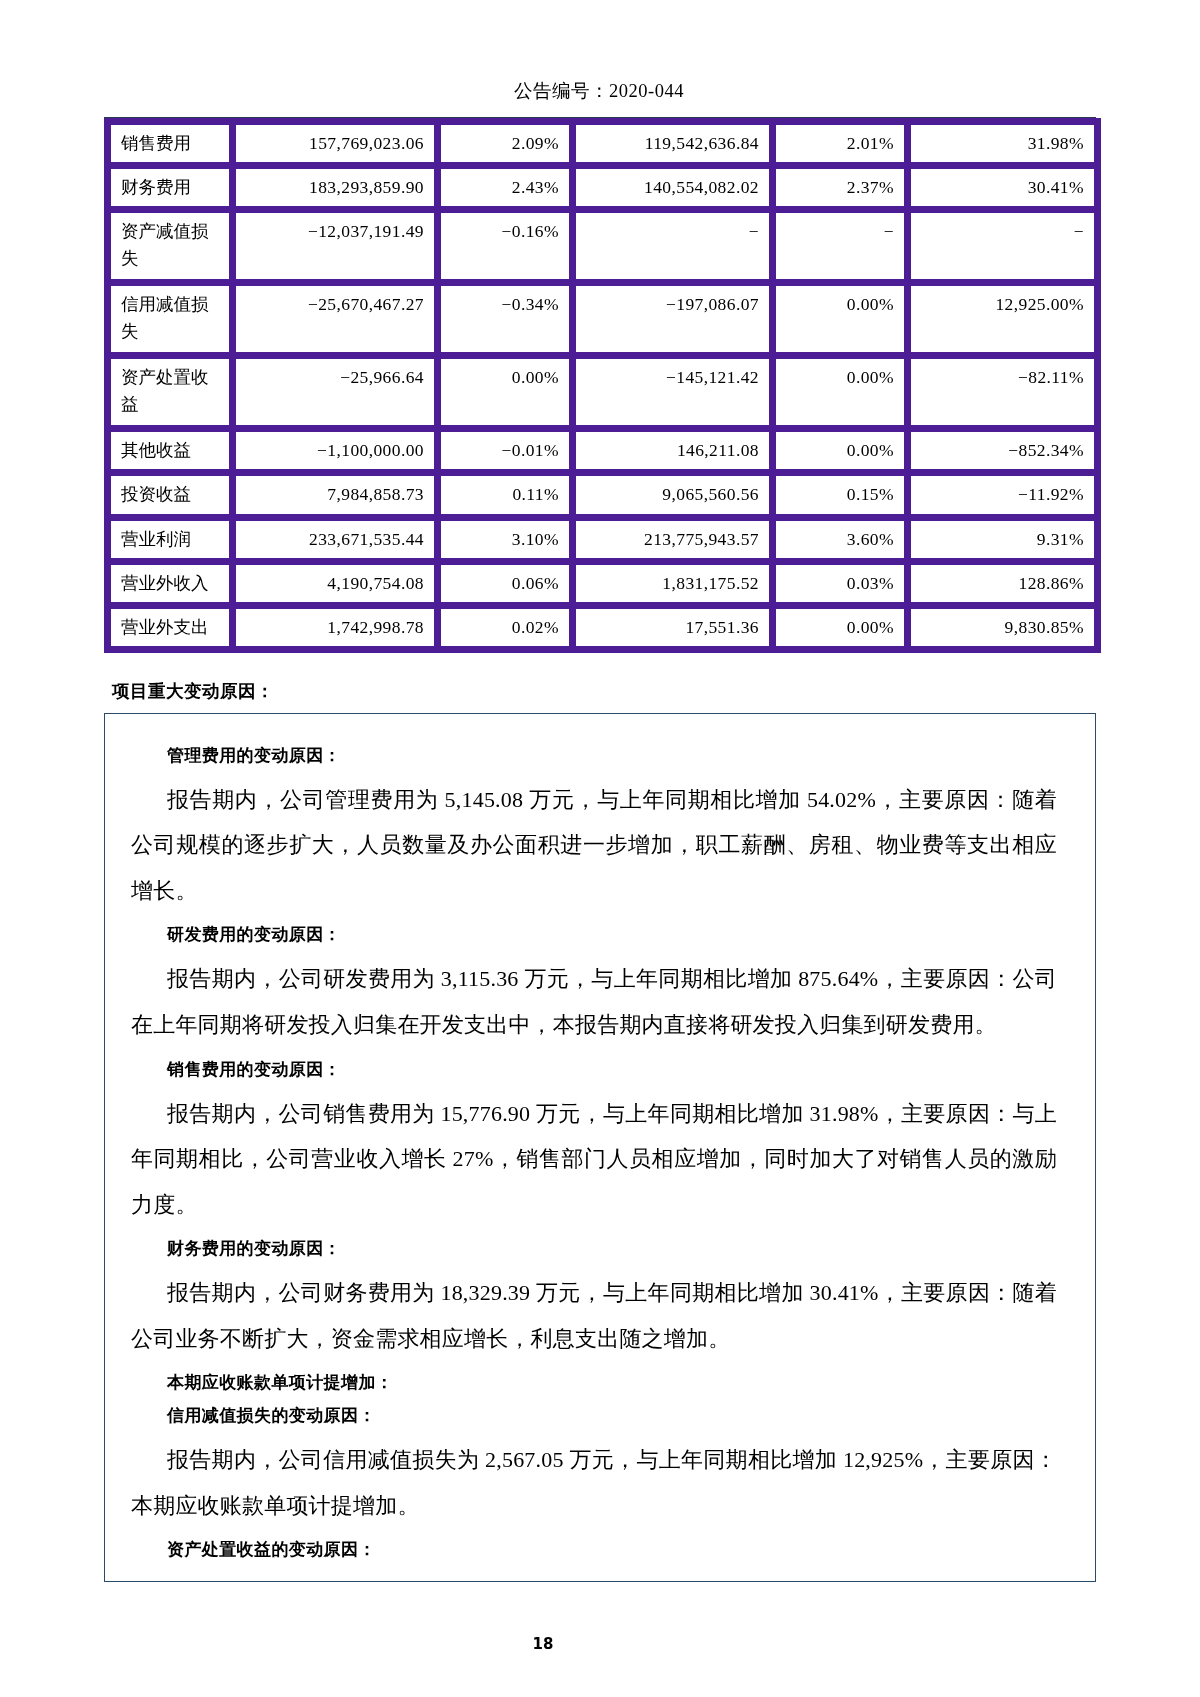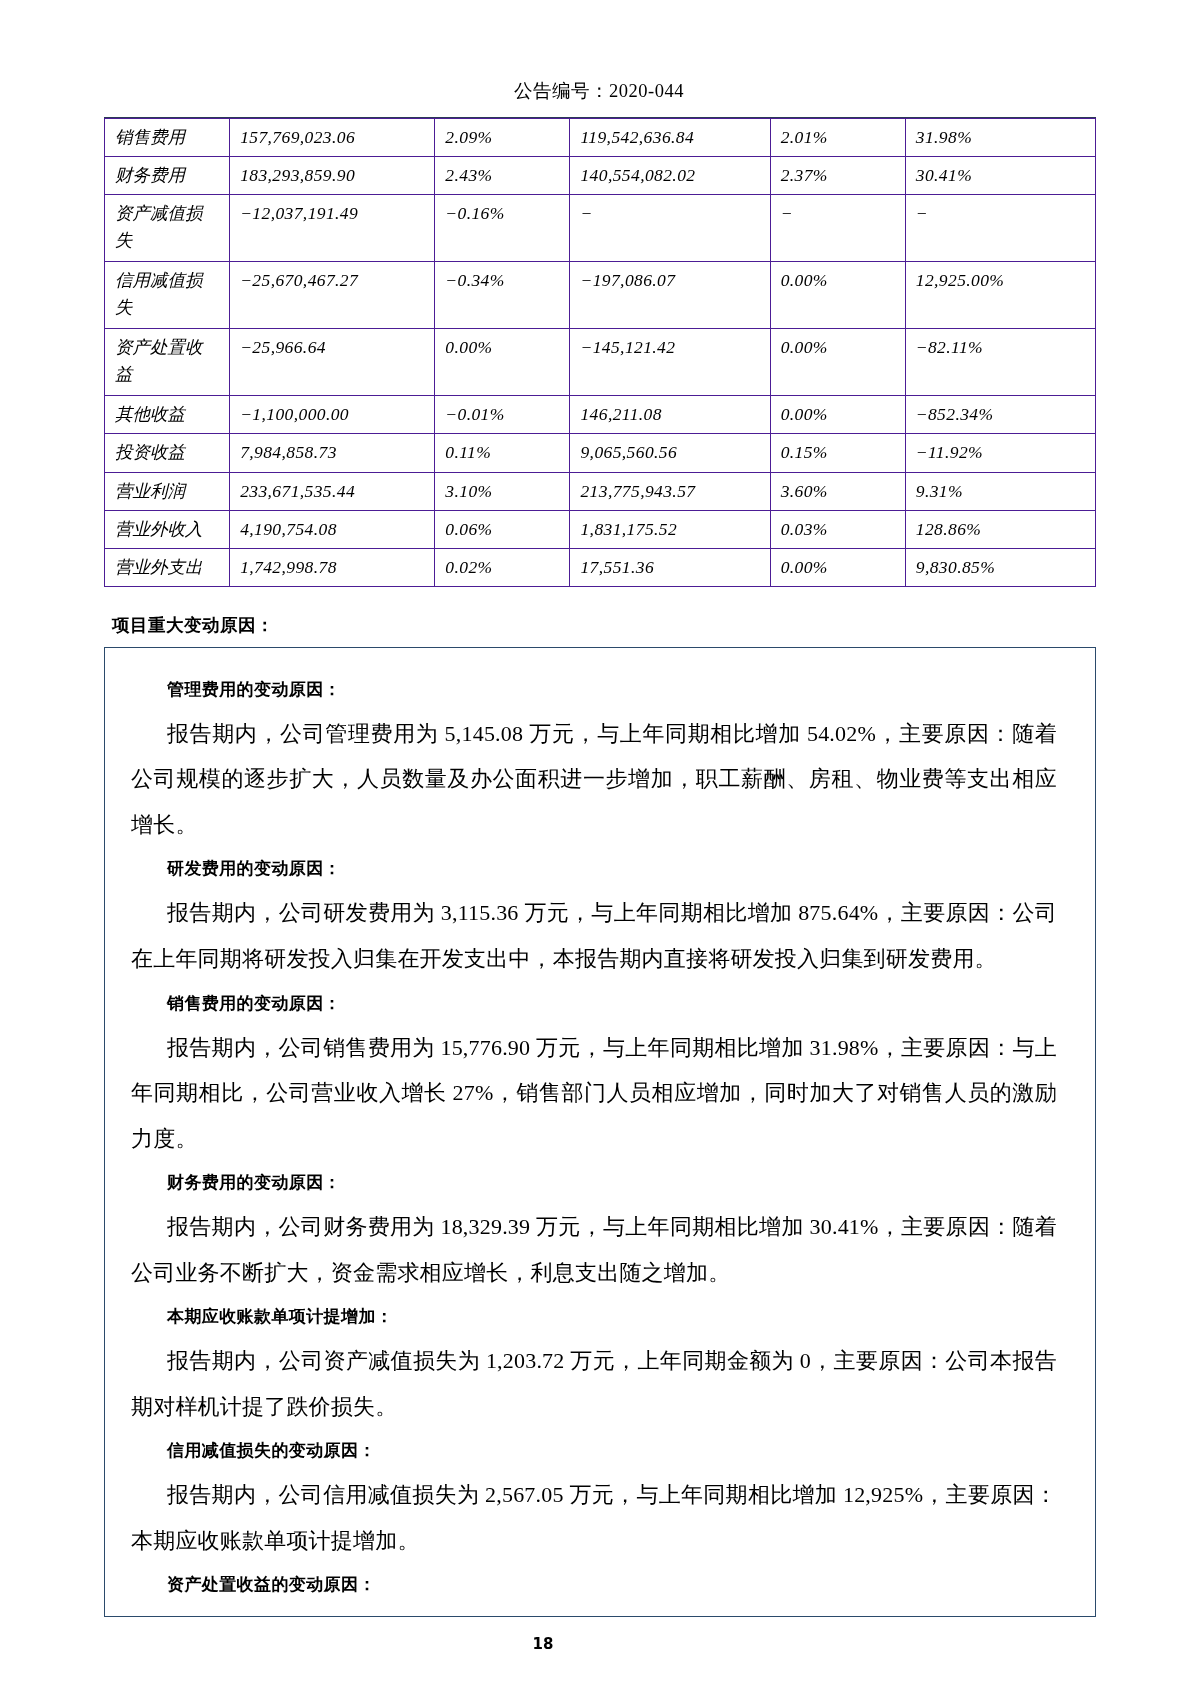--- a/index.html
+++ b/index.html
@@ -34,33 +34,33 @@
   }
 
   
   table.fin {
     width: 100%;
     border-collapse: collapse;
     table-layout: fixed;
     font-size: 17.5px;
   }
   table.fin td {
-    border: 1px solid #4c1d95;
+    border: 7px solid #4c1d95;
     padding: 5px 10px;
     vertical-align: top;
     line-height: 1.55;
     height: 20px;
-    font-style: italic;
   }
   td.label {
     width: 125px;
     text-align: left;
     font-family: "Liberation Serif", "DejaVu Serif", serif;
   }
   td.num {
+    text-align: right;
     font-family: "Liberation Serif", "DejaVu Serif", serif;
     letter-spacing: 0.4px;
   }
   .col-a { width: 205px; }
   .col-b { width: 135px; }
   .col-c { width: 200px; }
   .col-d { width: 135px; }
   .col-e { width: 190px; }
 
   
@@ -218,21 +218,20 @@
     <div class="sub-head">研发费用的变动原因：</div>
     <p class="para">报告期内，公司研发费用为 3,115.36 万元，与上年同期相比增加 875.64%，主要原因：公司在上年同期将研发投入归集在开发支出中，本报告期内直接将研发投入归集到研发费用。</p>
 
     <div class="sub-head">销售费用的变动原因：</div>
     <p class="para">报告期内，公司销售费用为 15,776.90 万元，与上年同期相比增加 31.98%，主要原因：与上年同期相比，公司营业收入增长 27%，销售部门人员相应增加，同时加大了对销售人员的激励力度。</p>
 
     <div class="sub-head">财务费用的变动原因：</div>
     <p class="para">报告期内，公司财务费用为 18,329.39 万元，与上年同期相比增加 30.41%，主要原因：随着公司业务不断扩大，资金需求相应增长，利息支出随之增加。</p>
 
     <div class="sub-head">本期应收账款单项计提增加：</div>
-    <p class="para">报告期内，公司资产减值损失为 1,203.72 万元，上年同期金额为 0，主要原因：公司本报告期对样机计提了跌价损失。</p>
 
     <div class="sub-head">信用减值损失的变动原因：</div>
     <p class="para">报告期内，公司信用减值损失为 2,567.05 万元，与上年同期相比增加 12,925%，主要原因：本期应收账款单项计提增加。</p>
 
     <div class="sub-head" style="margin-bottom:0">资产处置收益的变动原因：</div>
   </div>
 
   <div class="page-number">18</div>
 </div>
 

